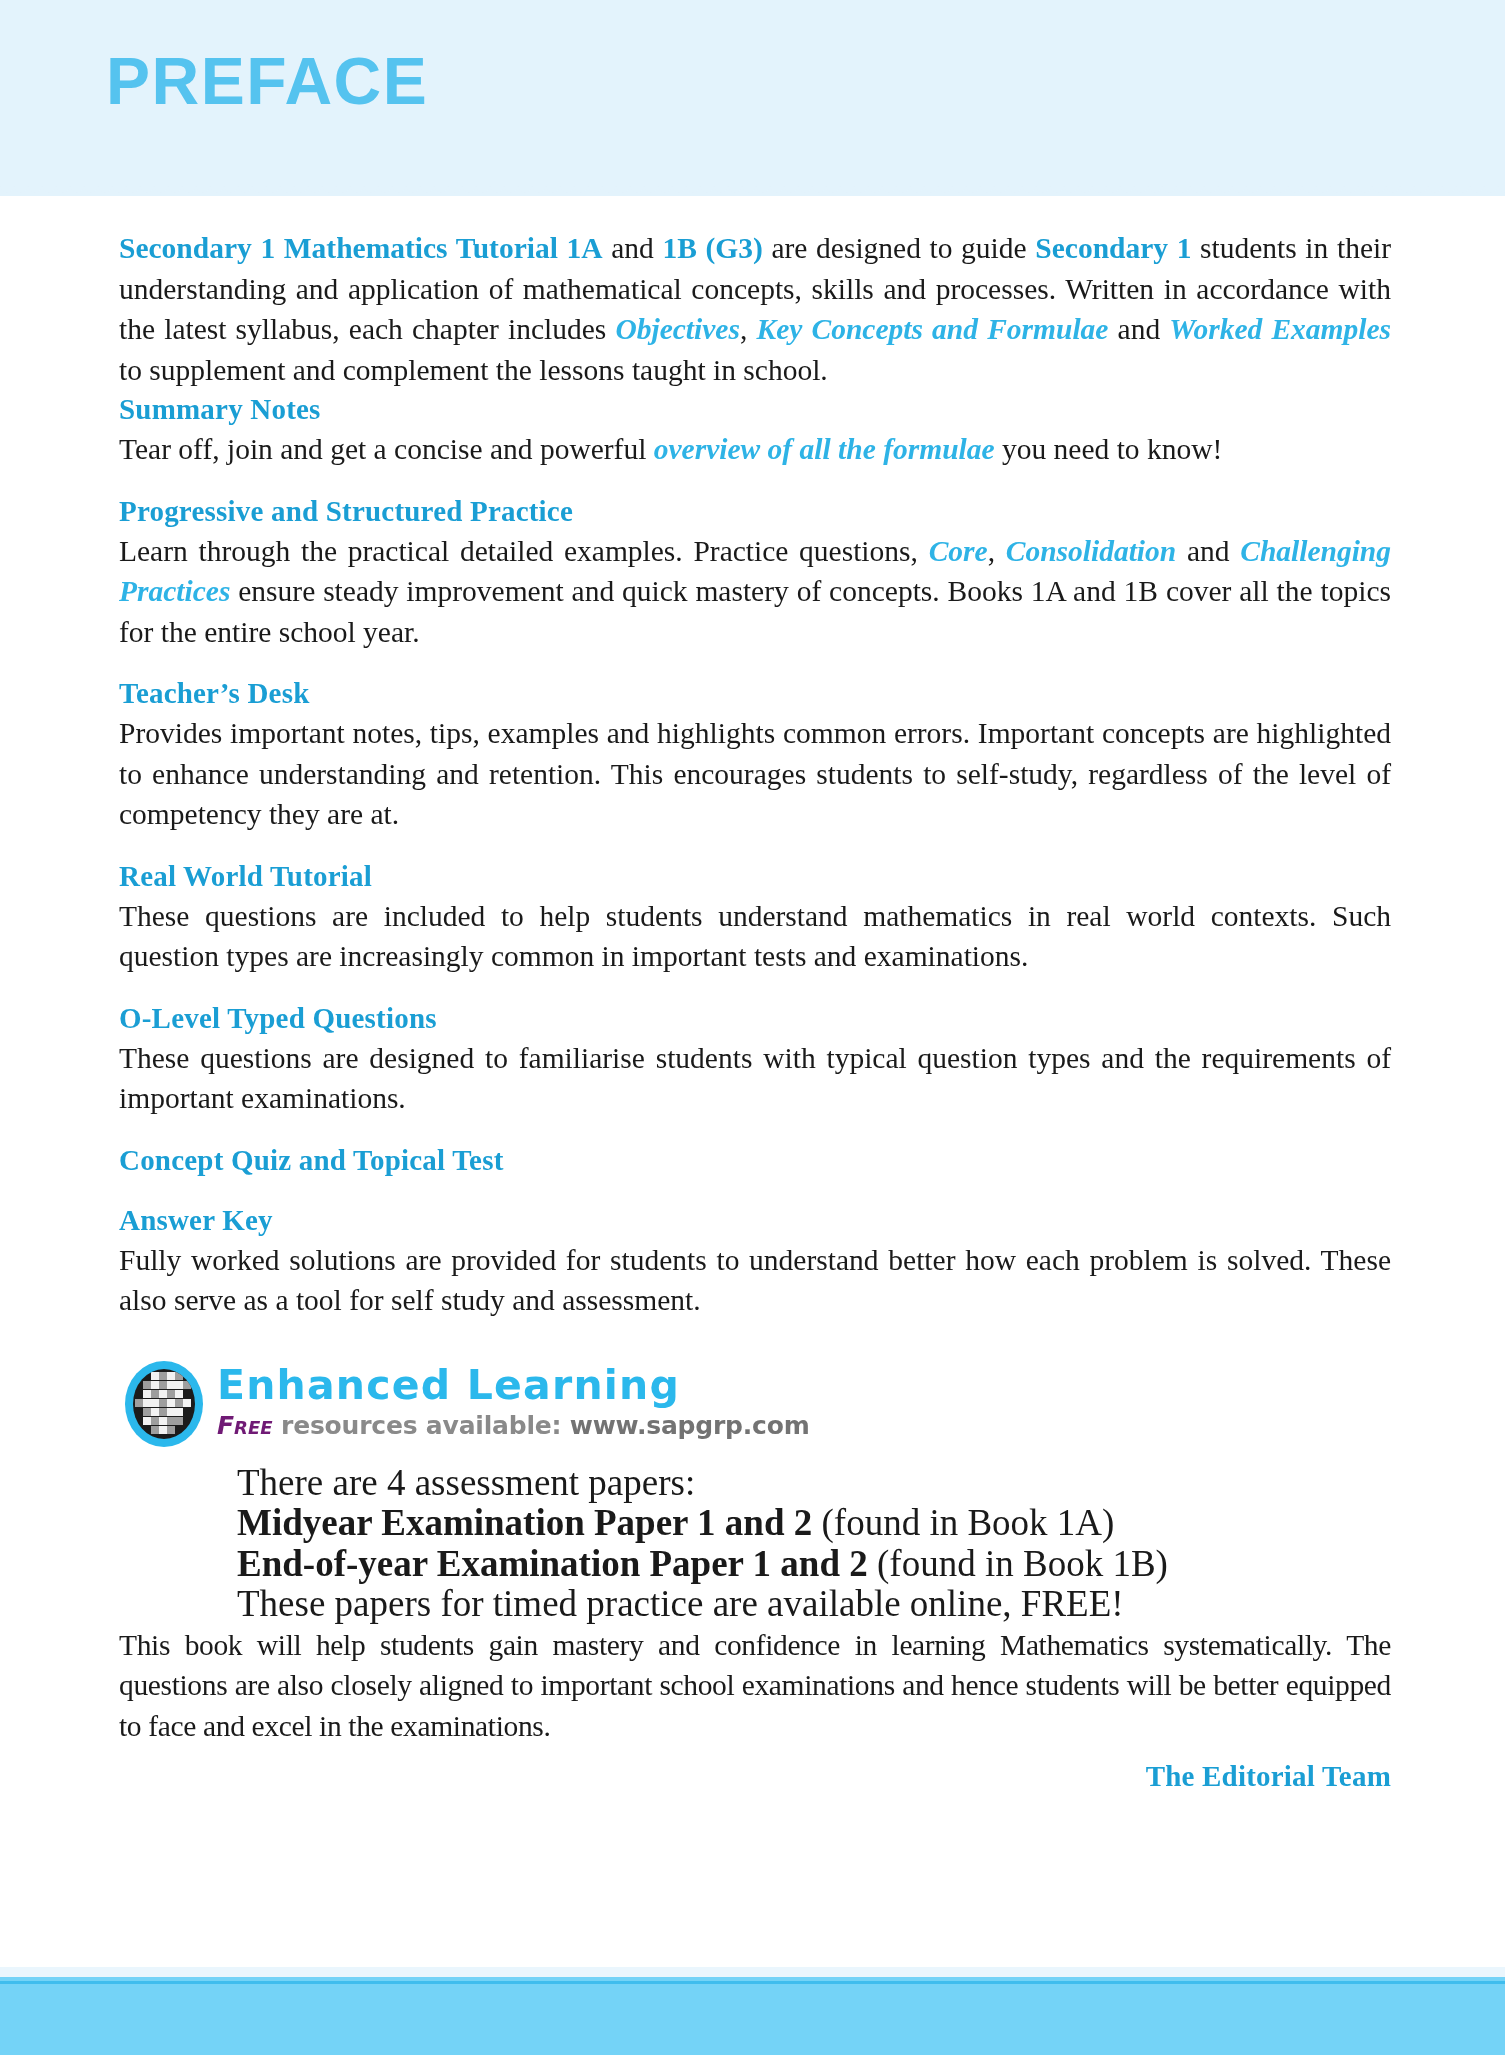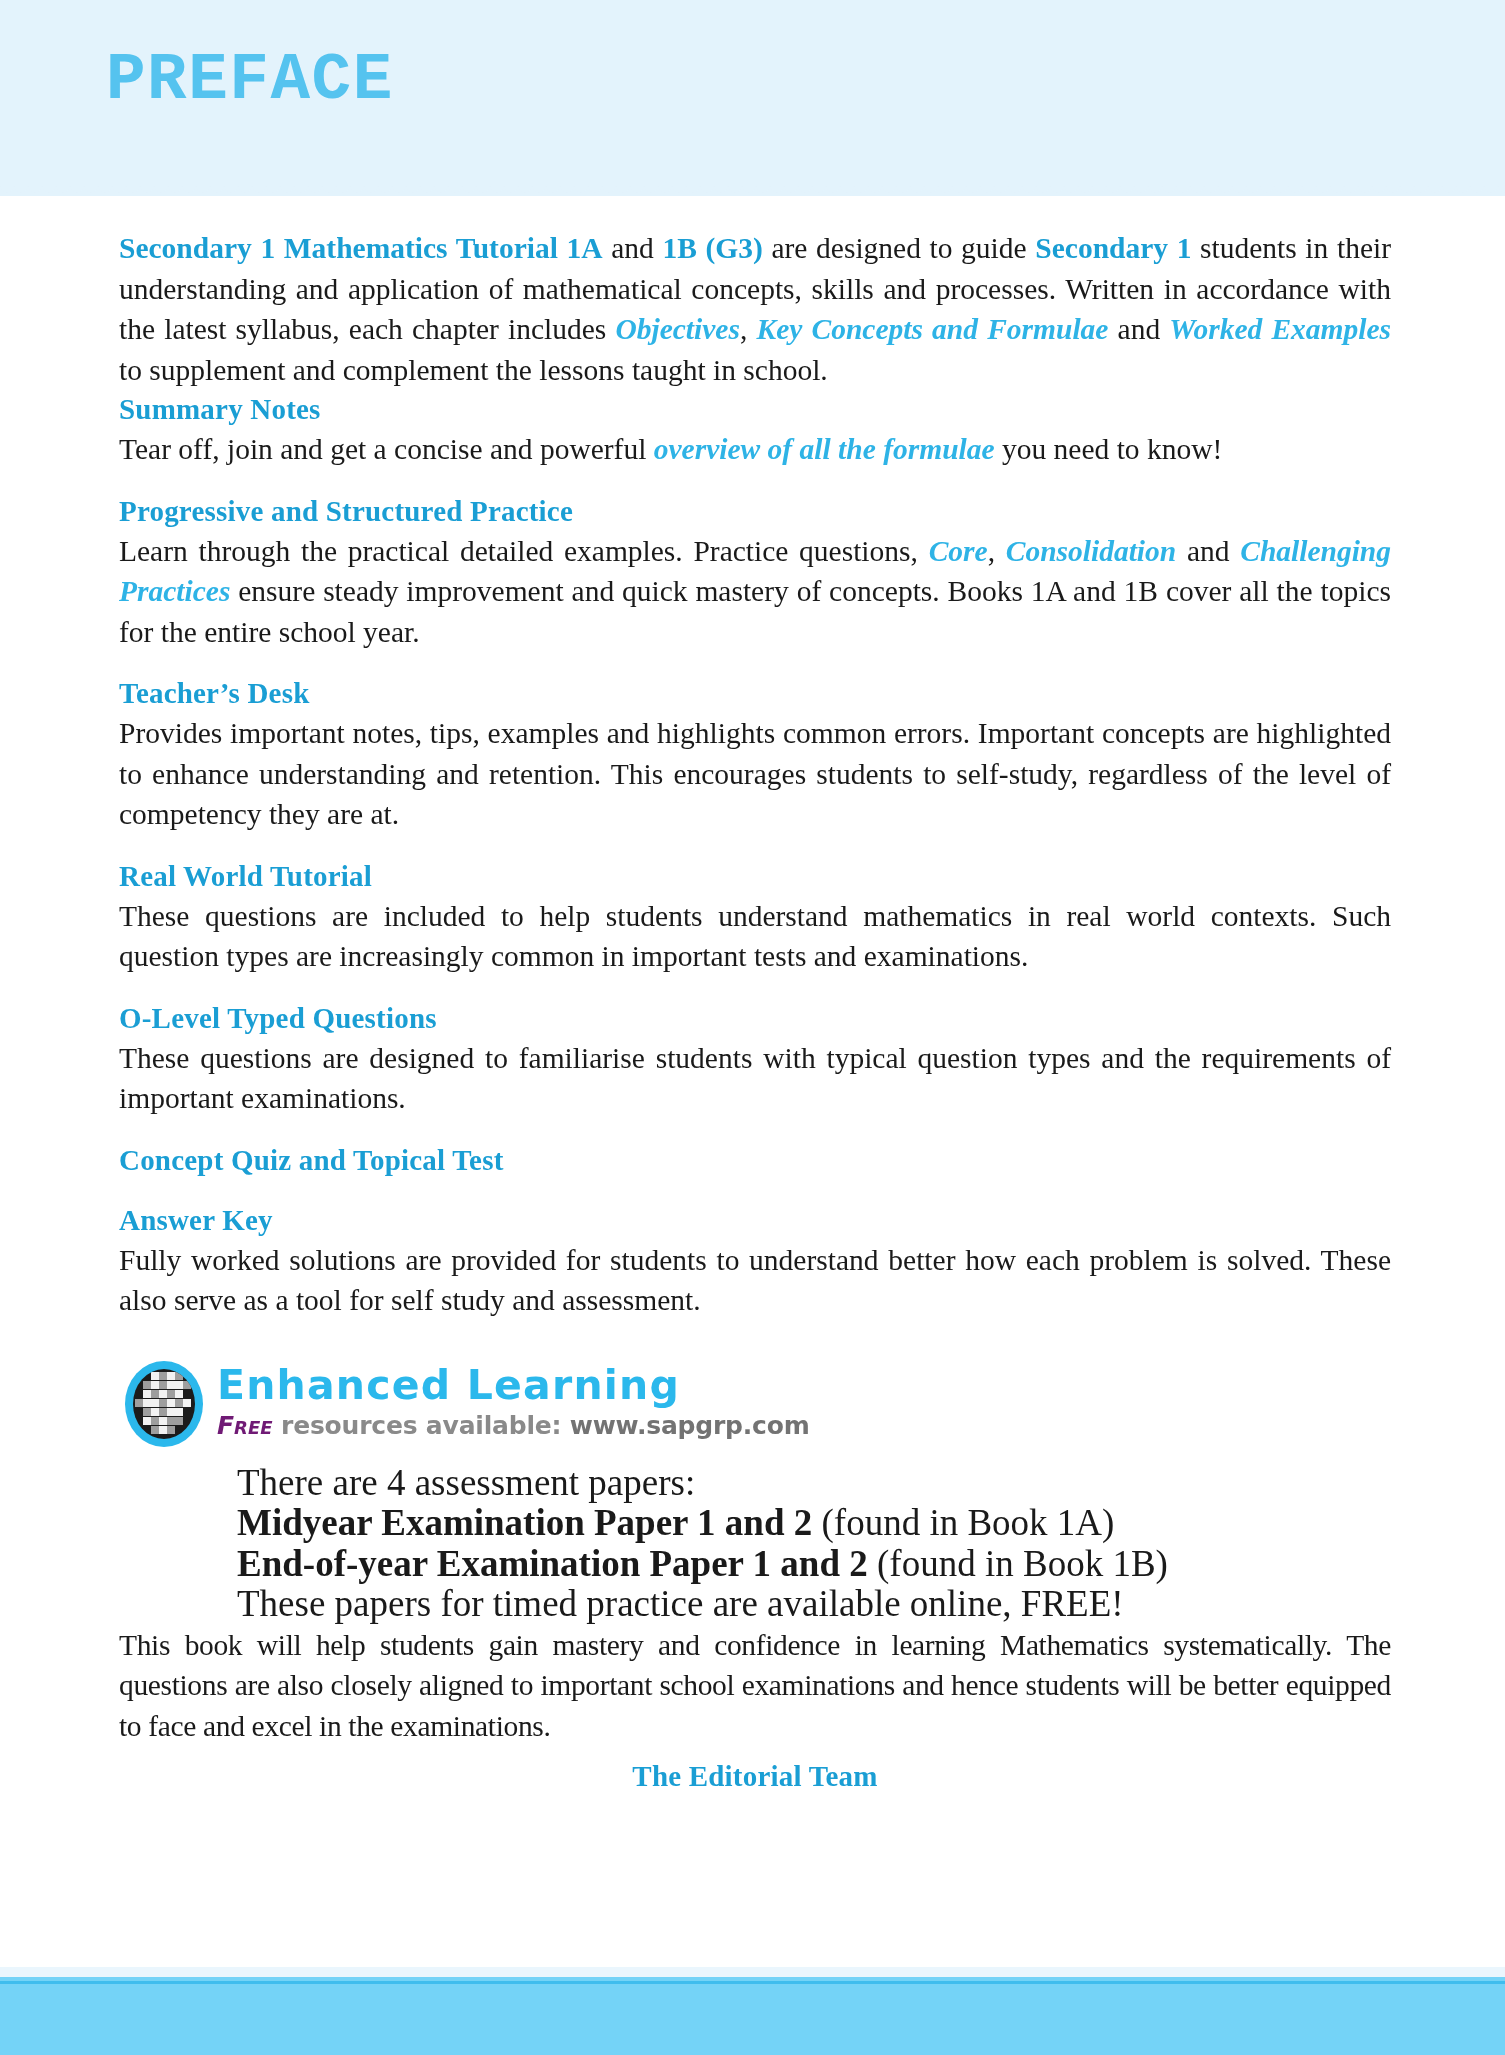--- a/index.html
+++ b/index.html
@@ -29,21 +29,21 @@
     left: 0;
     top: 0;
     width: 1505px;
     height: 196px;
     background: #e3f3fc;
   }
   .header-title {
     position: absolute;
     left: 106px;
     top: 48px;
-    font-family: Liberation Mono, monospace;
+    font-family: Liberation Sans, sans-serif;
     font-weight: bold;
     font-size: 66px;
     letter-spacing: 1.5px;
     color: #55c3ef;
     line-height: 1;
   }
   
   .header-scallop {
     position: absolute;
     left: 0;
@@ -222,21 +222,21 @@
 
   .closing-par {
     margin-top: 28px;
     font-size: 28.5px;
     line-height: 40px;
     letter-spacing: -0.35px;
   }
 
   .editorial {
     margin-top: 14px;
-    text-align: center;
+    text-align: right;
     font-weight: bold;
     font-size: 29px;
     color: #1a9ed4;
     letter-spacing: 0.2px;
     font-family: "Liberation Serif", serif;
   }
 </style>
 </head>
 <body>
 

